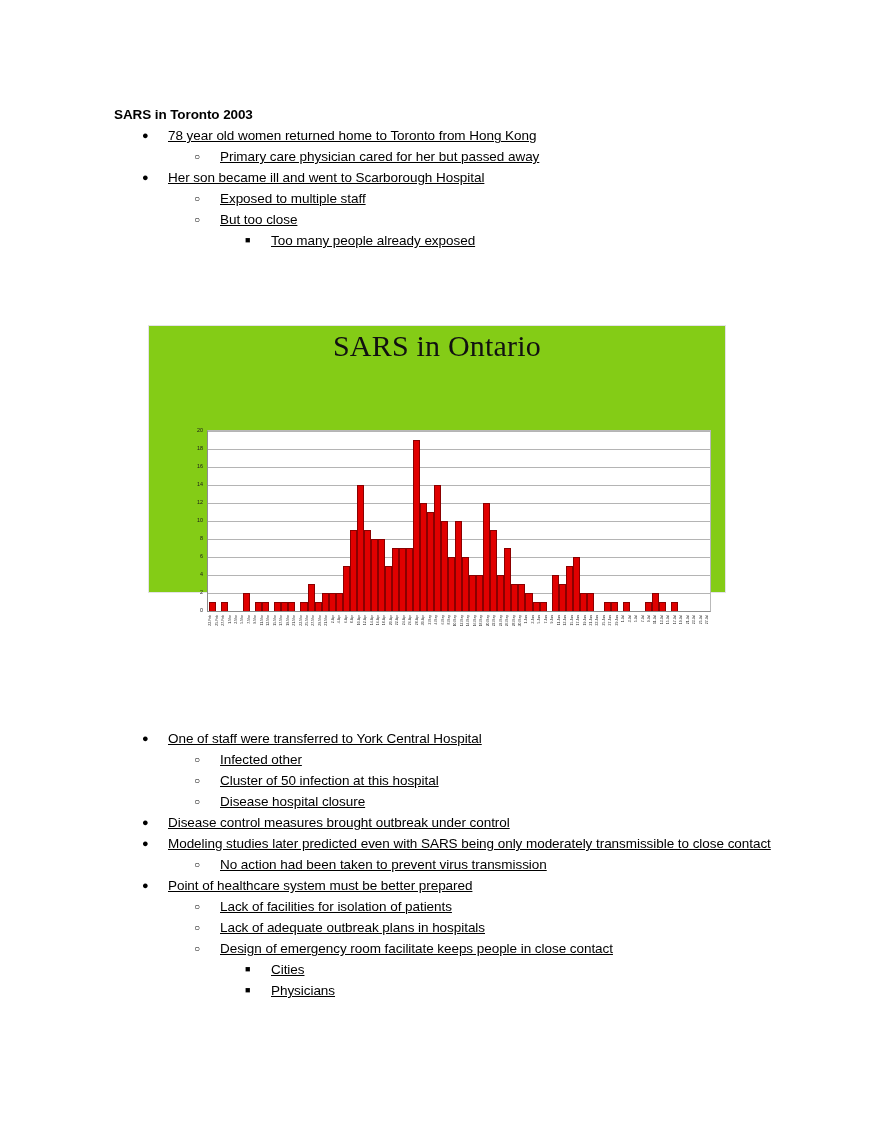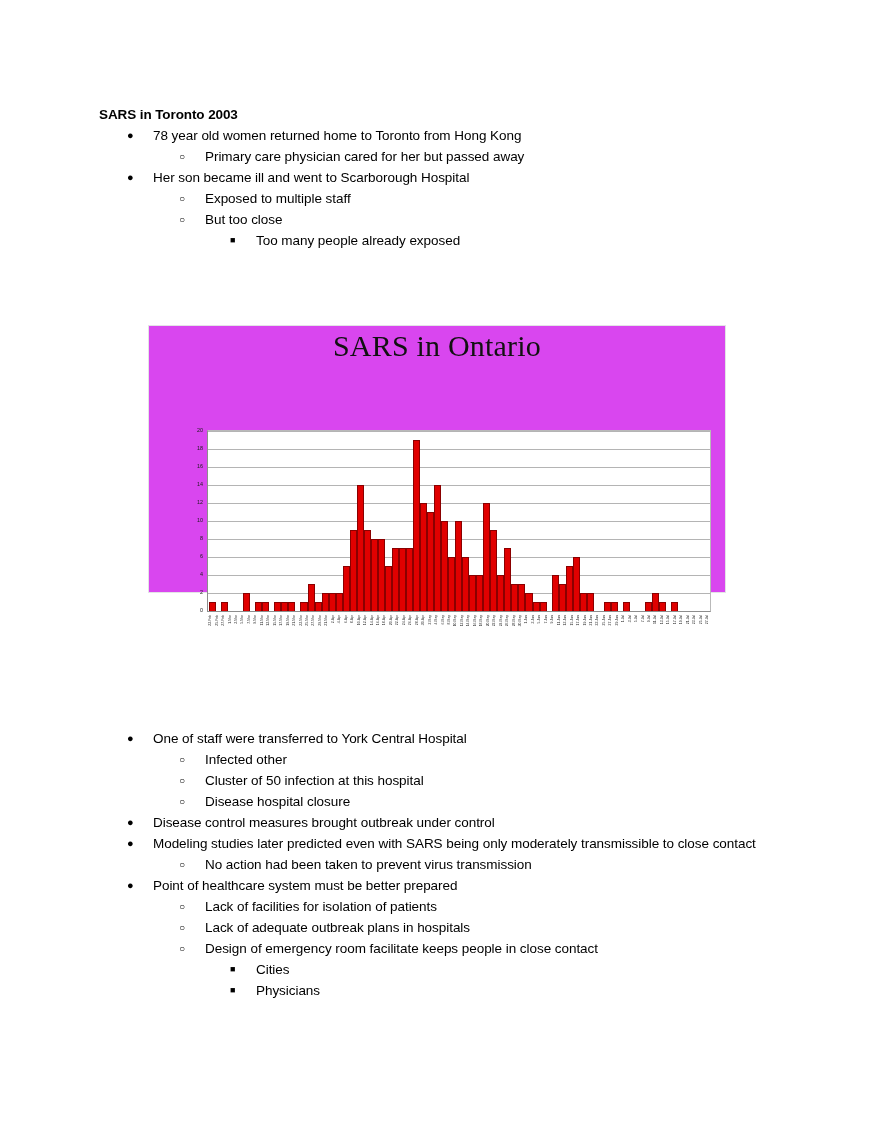--- a/index.html
+++ b/index.html
@@ -19,21 +19,21 @@
 
   .page {
     position: absolute;
     inset: 0;
     background: #ffffff;
   }
 
   
   .outline {
     position: absolute;
-    left: 99px;
+    left: 114px;
     width: 700px;
   }
   .outline.top { top: 104px; }
   .outline.bottom { top: 728px; }
 
   .doc-title {
     font-size: 13.5px;
     font-weight: bold;
     line-height: 21px;
     letter-spacing: -0.1px;
@@ -48,20 +48,21 @@
     letter-spacing: -0.05px;
   }
   .li .marker {
     flex: 0 0 auto;
     text-align: left;
     line-height: 21px;
   }
   .li .txt {
     flex: 1 1 auto;
     line-height: 21px;
+    text-decoration: underline;
   }
 
   
   .lvl1 { margin-left: 28px; }
   .lvl2 { margin-left: 80px; }
   .lvl3 { margin-left: 131px; }
 
   .lvl1 .marker { width: 26px; font-size: 11px; }
   .lvl2 .marker { width: 26px; font-size: 10px; }
   .lvl3 .marker { width: 26px; font-size: 9px; }
@@ -70,21 +71,21 @@
   .bullet-circle::before { content: "\25CB"; }
   .bullet-square::before { content: "\25A0"; }
 
   
   .chart-card {
     position: absolute;
     left: 148px;
     top: 325px;
     width: 578px;
     height: 268px;
-    background: #d946ef;
+    background: #84cc16;
     border: 1px solid #e3e3e6;
     box-sizing: border-box;
   }
 
   .chart-title {
     position: absolute;
     top: 0px;
     left: 0;
     width: 100%;
     text-align: center;

